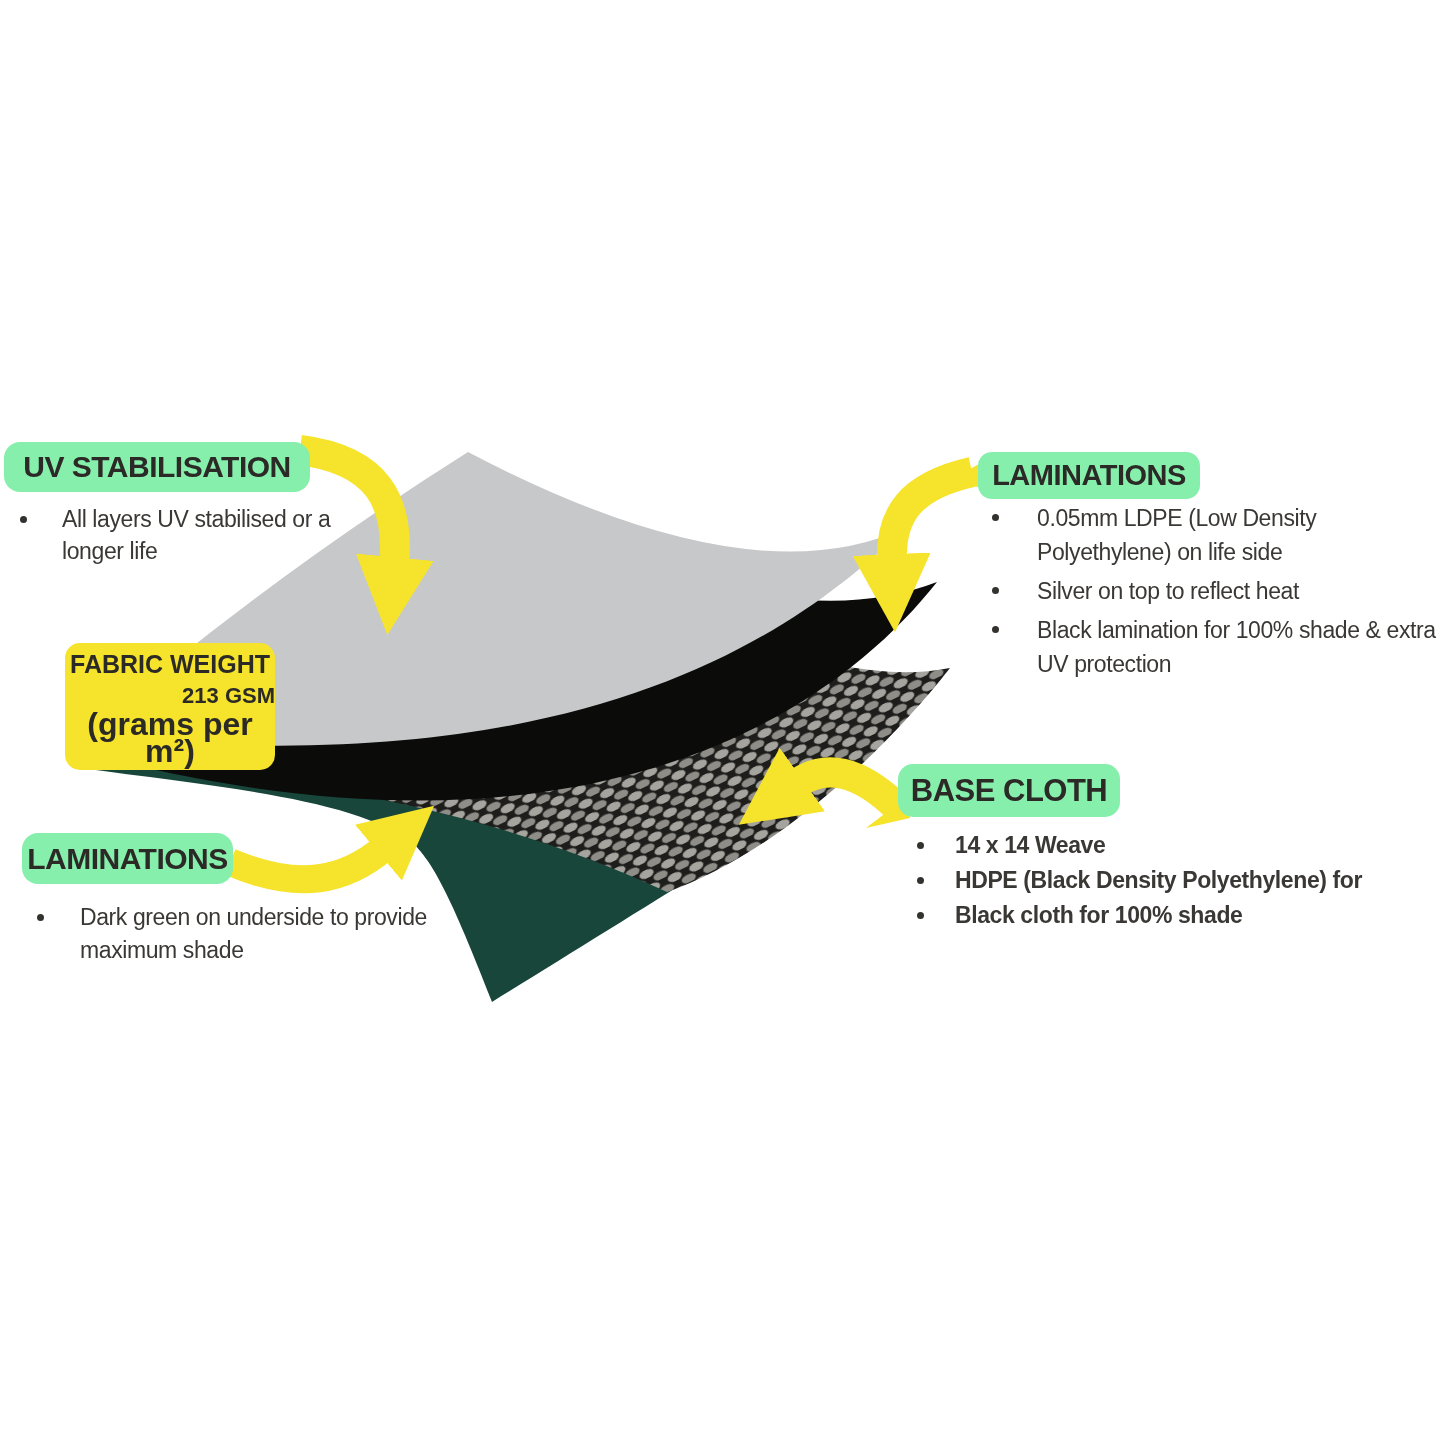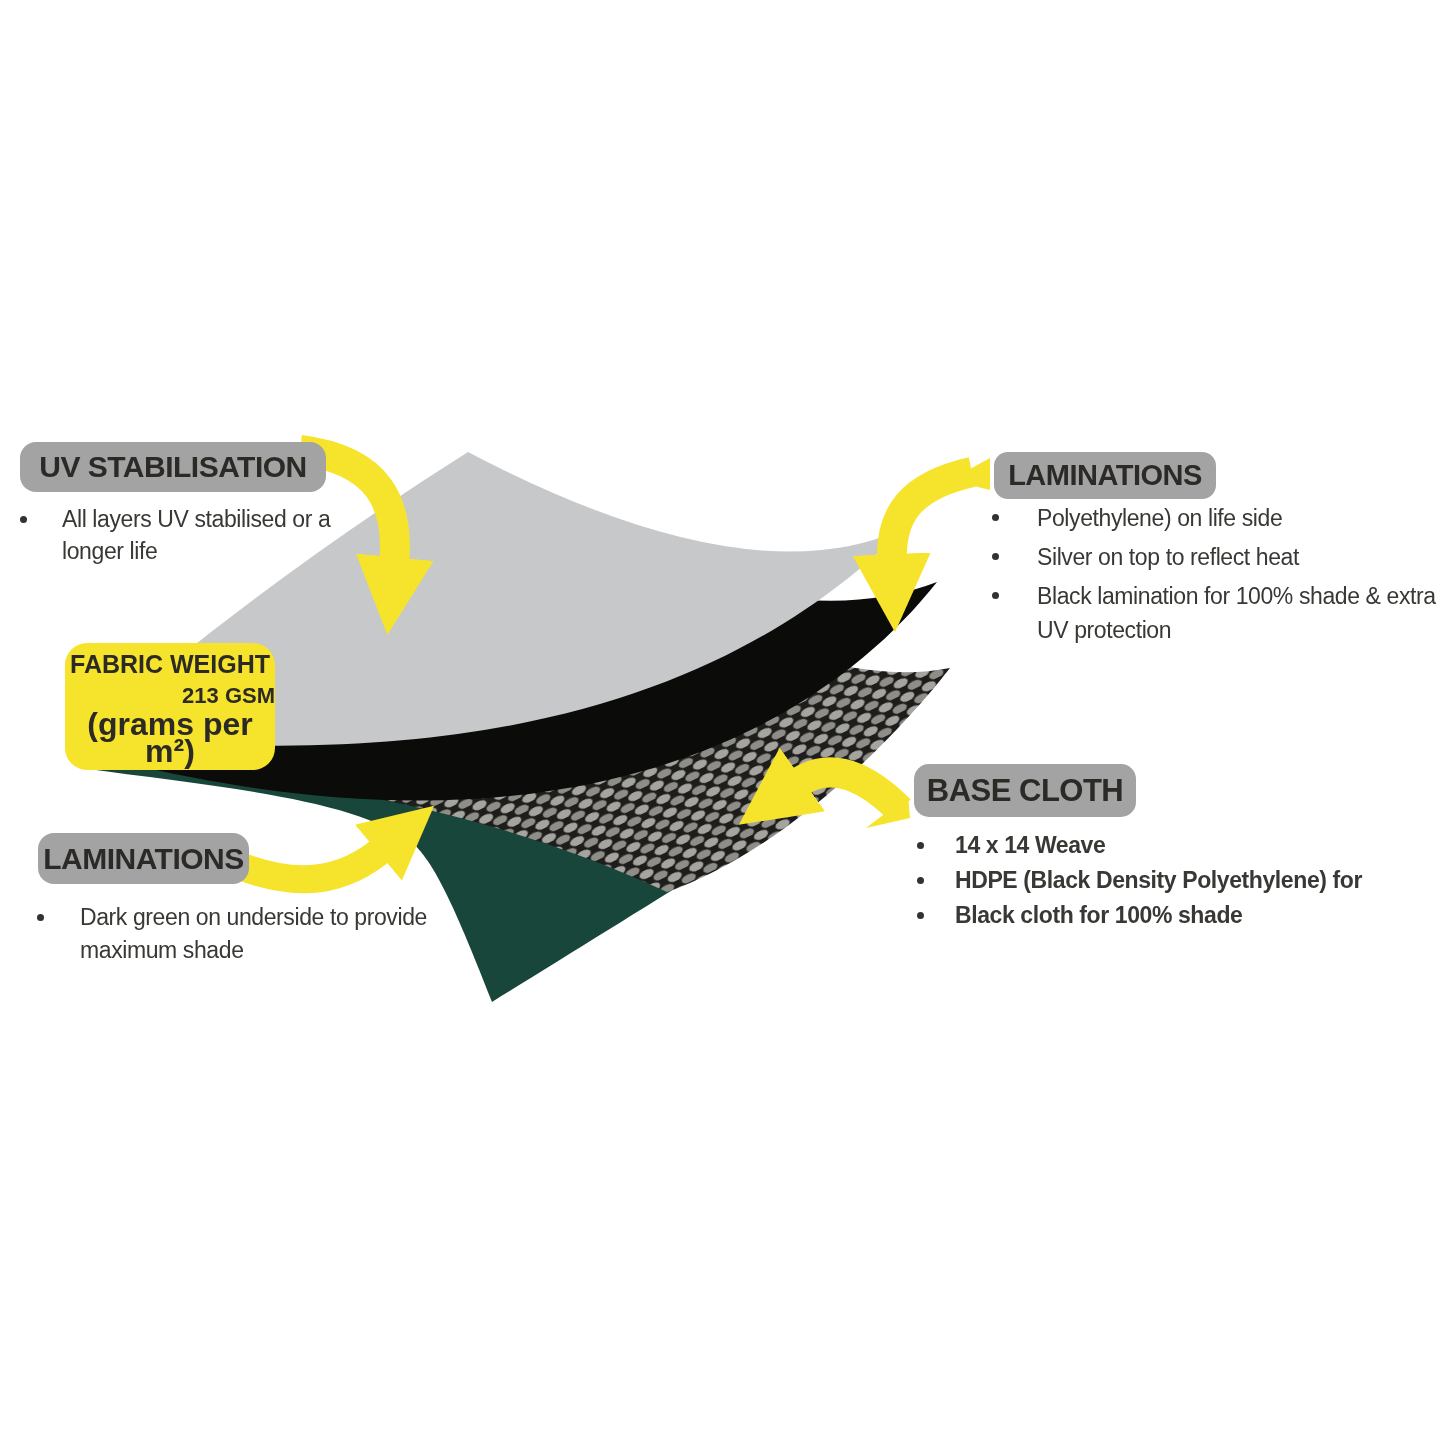--- a/index.html
+++ b/index.html
@@ -1,29 +1,29 @@
 <!DOCTYPE html>
 <html><head>
 <meta charset="utf-8">
 <style>
   html,body{margin:0;padding:0;background:#ffffff;}
   #canvas{position:relative;width:1445px;height:1445px;background:#ffffff;overflow:hidden;
           font-family:"Liberation Sans","DejaVu Sans",sans-serif;}
   #diagram-svg{position:absolute;left:0;top:0;}
 
-  .pill{position:absolute;background:#a3a3a3;border-radius:16px;display:flex;
+  .pill{position:absolute;background:#86efac;border-radius:16px;display:flex;
         align-items:center;justify-content:center;color:#2B2A26;font-weight:bold;
-        letter-spacing:-0.5px;white-space:nowrap;margin-left:16px;}
+        letter-spacing:-0.5px;white-space:nowrap;}
   #uv-label{left:4px;top:442px;width:306px;height:50px;font-size:30px;}
   #leftlam-label{left:22px;top:833px;width:211px;height:51px;font-size:30px;}
   #rightlam-label{left:978px;top:452px;width:222px;height:47px;font-size:29px;border-radius:14px;}
   #base-label{left:898px;top:764px;width:222px;height:53px;font-size:31px;border-radius:15px;}
 
   #fw-box{position:absolute;left:65px;top:643px;width:210px;height:127px;background:#F6E32B;
-          border-radius:22px;color:#2B2A26;font-weight:bold;text-align:center;
+          border-radius:15px;color:#2B2A26;font-weight:bold;text-align:center;
           display:flex;flex-direction:column;justify-content:center;line-height:31px;}
   #fw-box .l1{font-size:25px;}
   #fw-box .l2{font-size:22px;text-align:right;}
   #fw-box .l3{font-size:32px;line-height:27px;}
 
   .blist{position:absolute;color:#3A3835;font-size:23px;letter-spacing:-0.4px;white-space:nowrap;}
   .bullet{position:relative;}
   .dot{position:absolute;width:7px;height:7px;border-radius:50%;background:#33322F;top:13px;}
   #uv-list{left:20px;top:503px;line-height:32px;}
   #uv-list .bt{padding-left:42px;}
@@ -107,20 +107,21 @@
     <div class="bullet">
       <span class="dot"></span>
       <div class="bt">Dark green on underside to provide</div>
       <div class="bt">maximum shade</div>
     </div>
   </div>
 
   <div class="blist" id="rightlam-list">
     <div class="bullet">
       <span class="dot"></span>
+      <div class="bt">0.05mm LDPE (Low Density</div>
       <div class="bt">Polyethylene) on life side</div>
     </div>
     <div class="bullet">
       <span class="dot"></span>
       <div class="bt">Silver on top to reflect heat</div>
     </div>
     <div class="bullet">
       <span class="dot"></span>
       <div class="bt">Black lamination for 100% shade &amp; extra</div>
       <div class="bt">UV protection</div>

